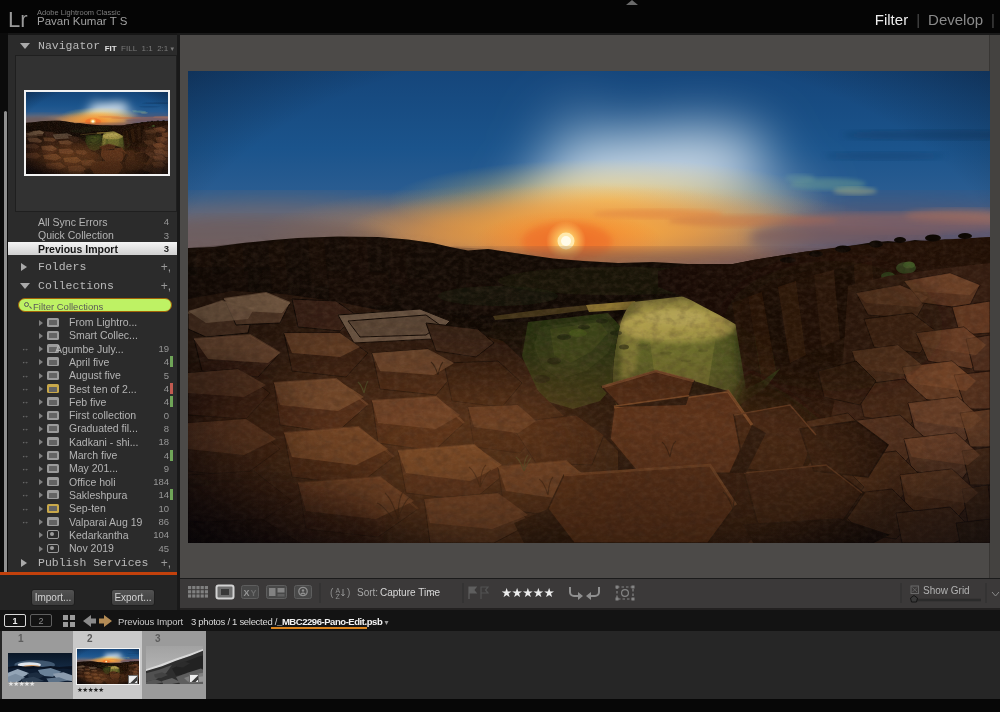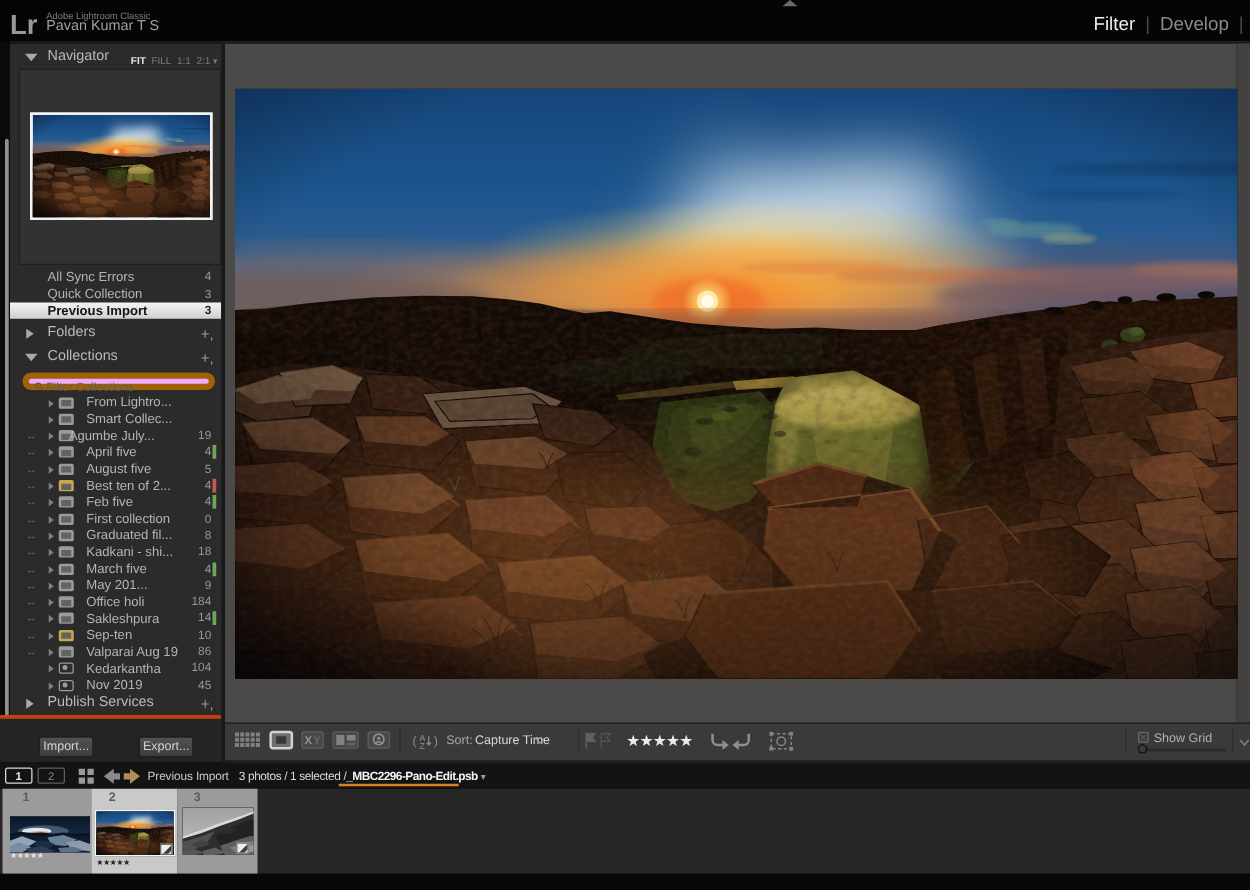--- a/index.html
+++ b/index.html
@@ -1,58 +1,58 @@
 <!DOCTYPE html>
 <html><head>
 <meta charset="utf-8">
 <style>
   * { margin:0; padding:0; box-sizing:border-box; }
   html,body { width:1000px; height:712px; overflow:hidden; background:#000; }
   body { font-family:"Liberation Sans", sans-serif; position:relative; }
   .abs { position:absolute; }
   
   #topbar { left:0; top:0; width:1000px; height:33px; background:#050505; }
-  #lrlogo { left:8px; top:7px; font-size:22px; color:#9a9a9a; letter-spacing:0px;font-weight:bold; }
+  #lrlogo { left:8px; top:7px; font-size:22px; color:#9a9a9a; letter-spacing:0px; }
   #applabel { left:37px; top:7.5px; font-size:7.5px; color:#7e7e7e; }
   #username { left:37px; top:14.5px; font-size:11.5px; color:#a0a0a0; }
   #modules { right:-3px; top:11px; font-size:15px; color:#8a8a8a; }
   #modules .lib { color:#ededed; }
   #modules .sep { color:#4a4a4a; padding:0 8px; }
   #toptri { left:626px; top:0; width:0; height:0; border-left:6px solid transparent; border-right:6px solid transparent; border-bottom:5px solid #6a6a6a; }
   
   #lstrip { left:0; top:33px; width:8px; height:577px; background:#0b0b0b; }
   #lscroll { left:4px; top:78px; width:3px; height:490px; background:#8f8f8f; border-radius:2px; }
   
   #panel { left:8px; top:33px; width:169px; height:539px; background:#2b2b2b; border-top:2px solid #161616; }
   .phead { position:absolute; left:0; width:169px; height:18px; color:#b9b9b9; font-size:11.5px; }
   .phead .tri { position:absolute; left:12px; top:4px; width:0; height:0; }
   .tri.down { border-left:5px solid transparent; border-right:5px solid transparent; border-top:6px solid #aaa; }
   .tri.right { border-top:4.5px solid transparent; border-bottom:4.5px solid transparent; border-left:6px solid #aaa; }
-  .phead .lbl { position:absolute; left:30px; top:1px; }
+  .phead .lbl { position:absolute; left:30px; top:1px;font-family:Liberation Mono, monospace; }
   .phead .plus { position:absolute; right:6px; top:1px; color:#9a9a9a; font-size:12px; }
   #navhead { top:3px; }
   #navzoom { position:absolute; right:3px; top:6px; font-size:8px; color:#7a7a7a; letter-spacing:0; }
   #navzoom b { color:#e0e0e0; font-weight:bold; }
   #navbox { left:7px; top:20px; width:162px; height:157px; background:#323232; border:1px solid #1f1f1f; }
   #navthumb { left:16px; top:55px; width:146px; height:86px; background:#fff; border:2px solid #f2f2f2; }
   #navthumb svg { display:block; width:142px; height:82px; }
   .crow { position:absolute; left:0; width:169px; height:13.3px; font-size:10.5px; color:#b4b4b4; }
   .crow .nm { position:absolute; top:0.5px; }
   .crow .ct { position:absolute; right:8px; top:1px; font-size:9.5px; color:#979797; }
   .crow .arr { position:absolute; left:31px; top:4px; width:0; height:0; border-top:3px solid transparent; border-bottom:3px solid transparent; border-left:4.5px solid #808080; }
   .crow .sync { position:absolute; left:13px; top:5px; width:8px; height:3px; color:#7d7d7d; font-size:8px; line-height:3px; }
   .crow .fico { position:absolute; left:39px; top:2px; width:12px; height:9px; background:#9b9b9b; border-radius:1.5px; }
   .crow .fico:before { content:""; position:absolute; left:2px; top:2.5px; right:2px; bottom:1.5px; background:#636363; border-radius:0.5px; }
   .crow .fico.gold { background:#c8a84a; }
   .crow .fico.smart { background:none; border:1.5px solid #9b9b9b; border-radius:2px; }
   .crow .fico.smart:before { content:""; position:absolute; left:2px; top:1px; width:4px; height:4px; border-radius:50%; background:#9b9b9b; }
   .crow .bar { position:absolute; right:4px; top:1px; width:3px; height:11px; }
   .selrow { background:linear-gradient(#f4f4f4,#cfcfcf); color:#141414; font-weight:bold; }
   .selrow .ct { color:#222 !important; font-weight:bold; }
-  #searchbox { left:10px; top:263px; width:154px; height:14px; border:5px solid #a16207; border-radius:8px; background:#f0abfc; color:#5a5a5a; font-size:9.5px; }
+  #searchbox { left:10px; top:263px; width:154px; height:14px; border:1px solid #a16207; border-radius:8px; background:#bef264; color:#5a5a5a; font-size:9.5px; }
   #searchbox .mag { position:absolute; left:5px; top:3px; width:5px; height:5px; border:1px solid #5a5a5a; border-radius:50%; }
   #searchbox .mag:after { content:""; position:absolute; left:4px; top:4px; width:3px; height:1px; background:#5a5a5a; transform:rotate(45deg); }
   
   #impbar { left:0; top:572px; width:177px; height:38px; background:#242424; border-top:3px solid #c2410c; }
   .lrbtn { position:absolute; top:14px; width:44px; height:17px; background:linear-gradient(#525252,#3d3d3d); border:1px solid #1e1e1e; border-radius:3px; color:#d2d2d2; font-size:10px; text-align:center; line-height:16px; }
   
   #content { left:177px; top:33px; width:823px; height:577px; background:#4c4a48; border-left:3px solid #191919; border-top:2px solid #1a1a1a; }
   #rightstrip { left:809px; top:0px; width:14px; height:543px; background:#444240; border-left:1px solid #383634; }
   #photo { left:8px; top:36px; width:802px; height:472px; background:#123; }
   #photo svg { display:block; width:802px; height:472px; }

